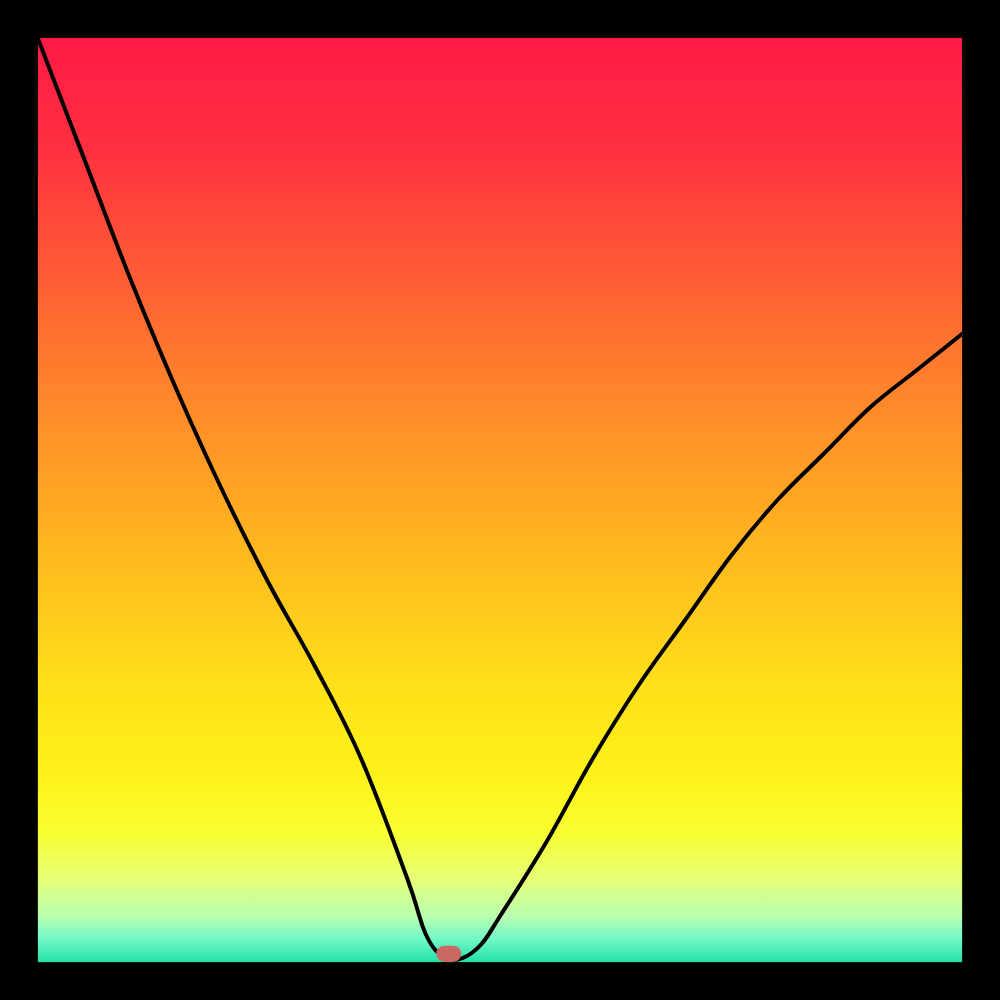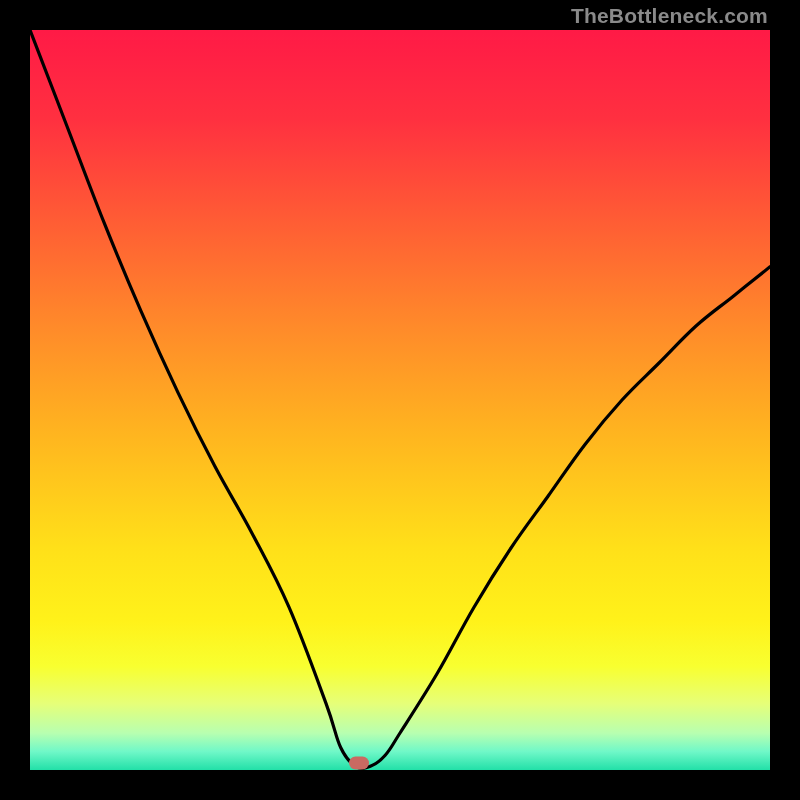--- a/index.html
+++ b/index.html
@@ -56,21 +56,20 @@
     font-weight: 600;
     color: #8a8a8a;
     letter-spacing: 0.2px;
   }
 </style>
 </head>
 <body>
 
 <div class="frame">
 
-  <div class="watermark">TheBottleneck.com</div>
 
   <div class="plot-area">
 
     <svg class="gradient-bg" viewBox="0 0 740 740" preserveAspectRatio="none">
       <defs>
         <linearGradient id="bg-grad" x1="0" y1="0" x2="0" y2="1">
             <stop offset="0%" stop-color="#ff1a46"></stop>
             <stop offset="12%" stop-color="#ff3040"></stop>
             <stop offset="25%" stop-color="#ff5a35"></stop>
             <stop offset="40%" stop-color="#ff8a2a"></stop>

